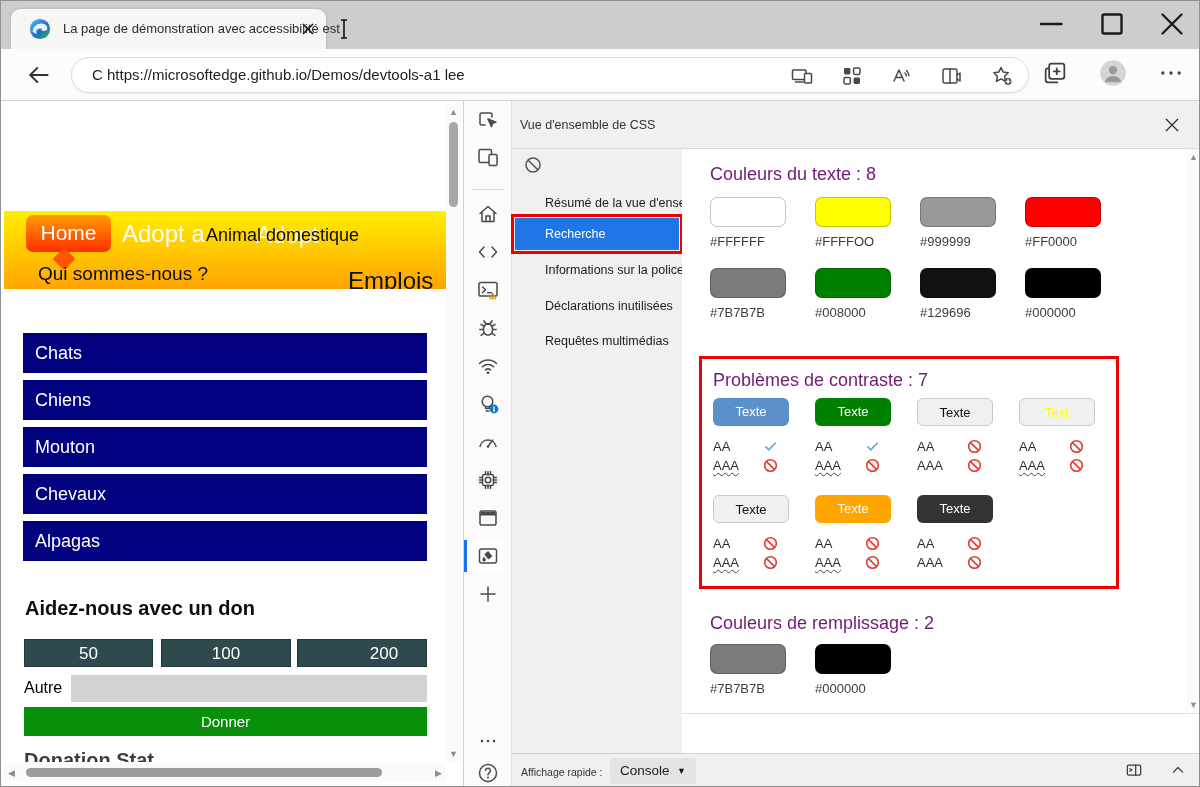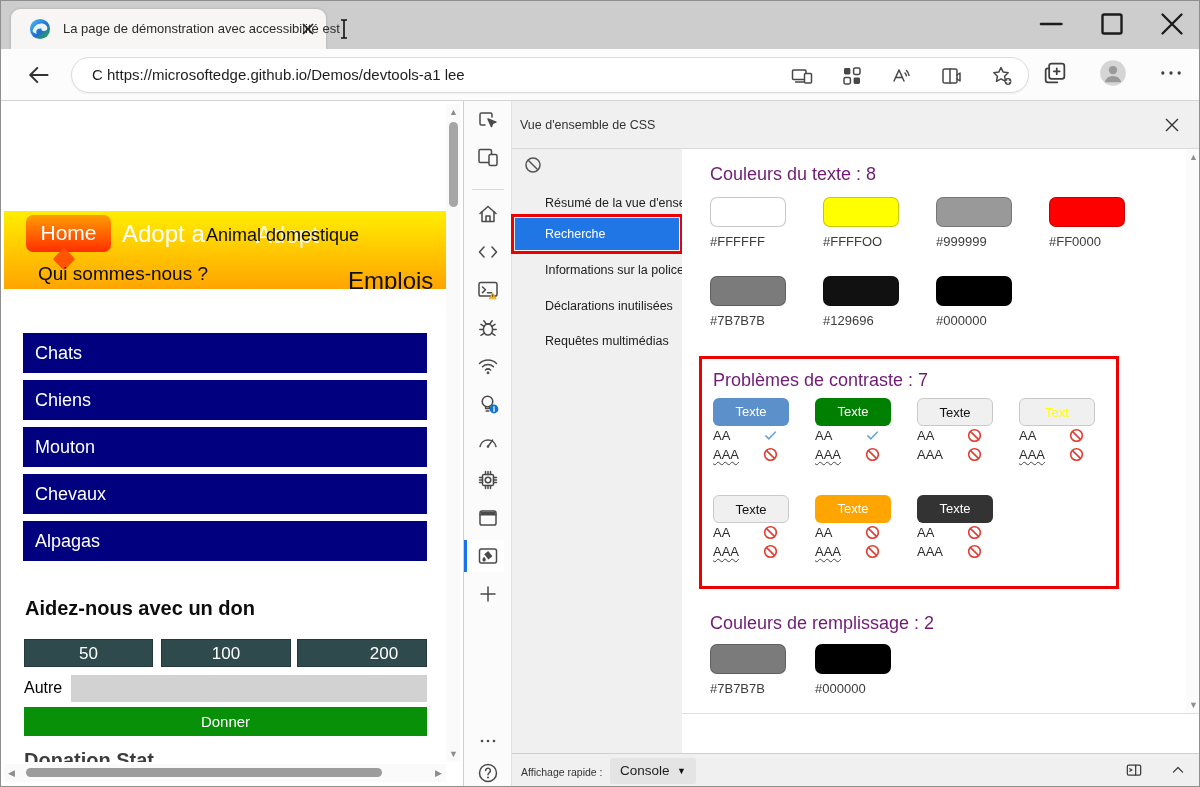--- a/index.html
+++ b/index.html
@@ -82,26 +82,26 @@
   .dt-clear svg { width:100%; height:100%; }
   .dt-side-item { position:absolute; left:3px; width:164px; height:26px; font-size:12.5px; color:#202020; line-height:26px; padding-left:30px; white-space:nowrap; }
   .dt-side-item.selected { background:#2176e5; color:#fff; height:32px; line-height:32px; outline:3px solid #ec0000; outline-offset:1px; }
 
   .dt-content { position:absolute; left:218px; top:48px; width:505px; height:564px; background:#fff; overflow:hidden; }
   .dt-h { position:absolute; font-size:18px; color:#701a75; }
   .swatch-grid { position:absolute; display:flex; flex-wrap:wrap; }
   .swatch-cell { width:105px; }
   .swatch { width:76px; height:30px; border-radius:7px; border:1px solid rgba(0,0,0,.22); }
   .swatch-label { margin-top:7px; font-size:13px; color:#3c3c3c; }
-  .tc-grid { left:28px; top:48px; width:460px;gap:8px; }
+  .tc-grid { left:28px; top:48px; width:460px; }
   .tc-grid .swatch-cell { height:71px; }
   .contrast-box { position:absolute; left:17px; top:207px; width:420px; height:233px; border:3px solid #ec0000; }
   .ct-grid { left:11px; top:39px; width:412px; position:absolute; display:flex; flex-wrap:wrap; }
   .ct-cell { width:102px; height:97px; }
-  .ct-btn { width:76px; height:28px; border-radius:6px; font-size:13px; text-align:center; line-height:27px; }
+  .ct-btn { width:76px; height:28px; border-radius:6px; font-size:13px; text-align:center; line-height:27px; margin-bottom:11px; }
   .ct-line { display:flex; align-items:center; height:19px; font-size:13px; color:#2d2d2d; }
   .ct-line .grade { width:36px; }
   .wavy { text-decoration:underline; text-decoration-style:wavy; text-decoration-thickness:1px; text-underline-offset:2px; text-decoration-color:#444; }
   .mark { width:15px; height:15px; margin-left:14px; }
   .mark svg { width:100%; height:100%; }
   .fill-grid { left:28px; top:495px; width:460px; }
   .dt-vscroll { position:absolute; right:0; top:48px; width:15px; height:564px; background:#fbfbfb; }
   .dt-vscroll .arr { position:absolute; left:0; width:15px; text-align:center; font-size:9px; color:#909090; }
   .dt-divider { position:absolute; left:218px; top:612px; width:520px; height:1px; background:#e0e0e0; }
 
@@ -381,20 +381,24 @@
             </div>
             <div class="swatch-cell">
               <div class="swatch" style="background: rgb(255, 0, 0);"></div>
               <div class="swatch-label">#FF0000</div>
             </div>
             <div class="swatch-cell">
               <div class="swatch" style="background: rgb(123, 123, 123);"></div>
               <div class="swatch-label">#7B7B7B</div>
             </div>
             <div class="swatch-cell">
+              <div class="swatch" style="background: rgb(0, 128, 0);"></div>
+              <div class="swatch-label">#008000</div>
+            </div>
+            <div class="swatch-cell">
               <div class="swatch" style="background: rgb(17, 17, 17);"></div>
               <div class="swatch-label">#129696</div>
             </div>
             <div class="swatch-cell">
               <div class="swatch" style="background: rgb(0, 0, 0);"></div>
               <div class="swatch-label">#000000</div>
             </div>
           </div>
 
         <div class="contrast-box">

